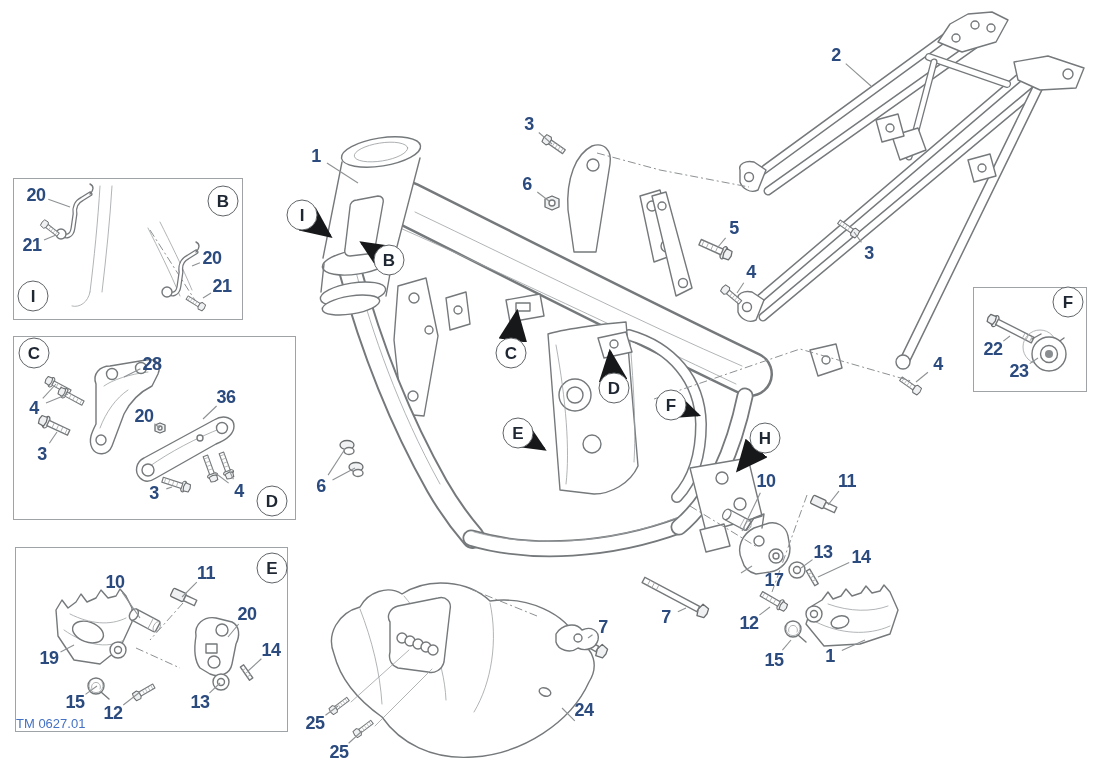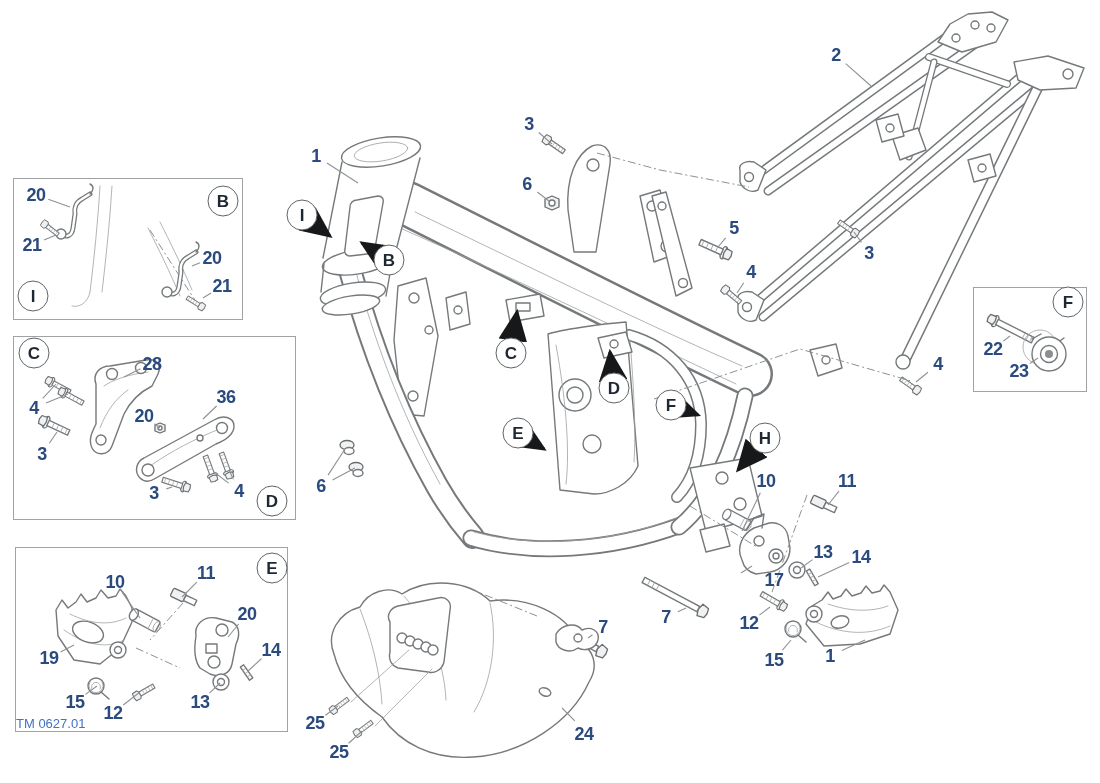--- a/index.html
+++ b/index.html
@@ -405,21 +405,21 @@
       <div class="part-num" style="left: 766px; top: 481px;">10</div>
       <div class="part-num" style="left: 847px; top: 481px;">11</div>
       <div class="part-num" style="left: 823px; top: 552px;">13</div>
       <div class="part-num" style="left: 861px; top: 557px;">14</div>
       <div class="part-num" style="left: 774px; top: 580px;">17</div>
       <div class="part-num" style="left: 749px; top: 623px;">12</div>
       <div class="part-num" style="left: 774px; top: 660px;">15</div>
       <div class="part-num" style="left: 830px; top: 656px;">1</div>
       <div class="part-num" style="left: 666px; top: 617px;">7</div>
       <div class="part-num" style="left: 603px; top: 627px;">7</div>
-      <div class="part-num" style="left: 584px; top: 734px;">24</div>
+      <div class="part-num" style="left: 584px; top: 710px;">24</div>
       <div class="part-num" style="left: 315px; top: 723px;">25</div>
       <div class="part-num" style="left: 339px; top: 752px;">25</div>
       <div class="part-num" style="left: 36px; top: 195px;">20</div>
       <div class="part-num" style="left: 32px; top: 245px;">21</div>
       <div class="part-num" style="left: 212px; top: 258px;">20</div>
       <div class="part-num" style="left: 222px; top: 286px;">21</div>
       <div class="part-num" style="left: 152px; top: 364px;">28</div>
       <div class="part-num" style="left: 34px; top: 408px;">4</div>
       <div class="part-num" style="left: 42px; top: 454px;">3</div>
       <div class="part-num" style="left: 144px; top: 416px;">20</div>

